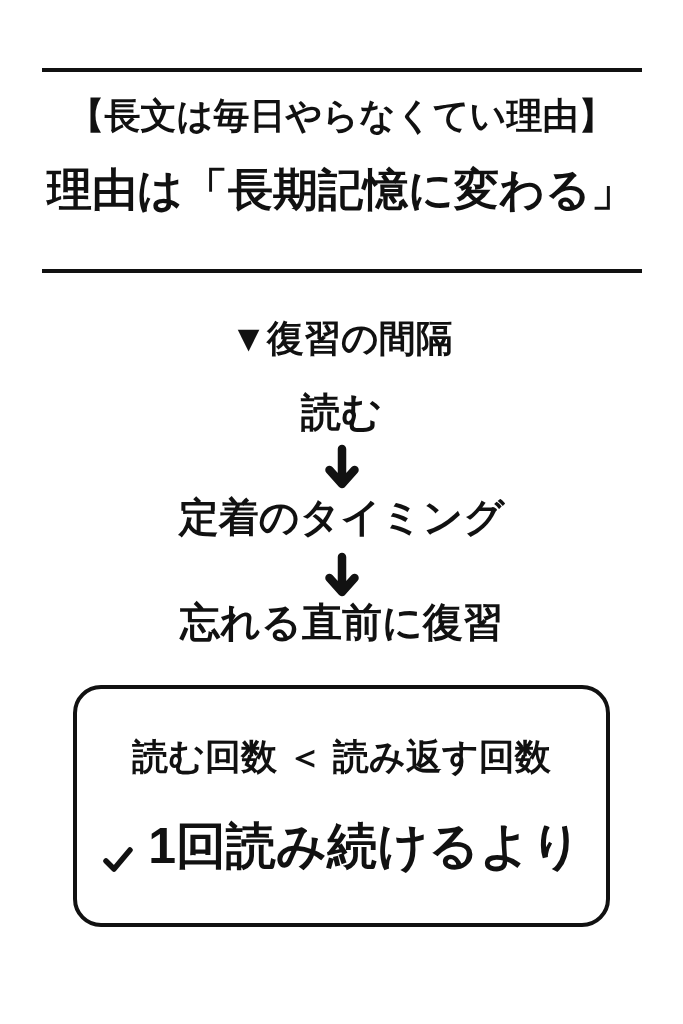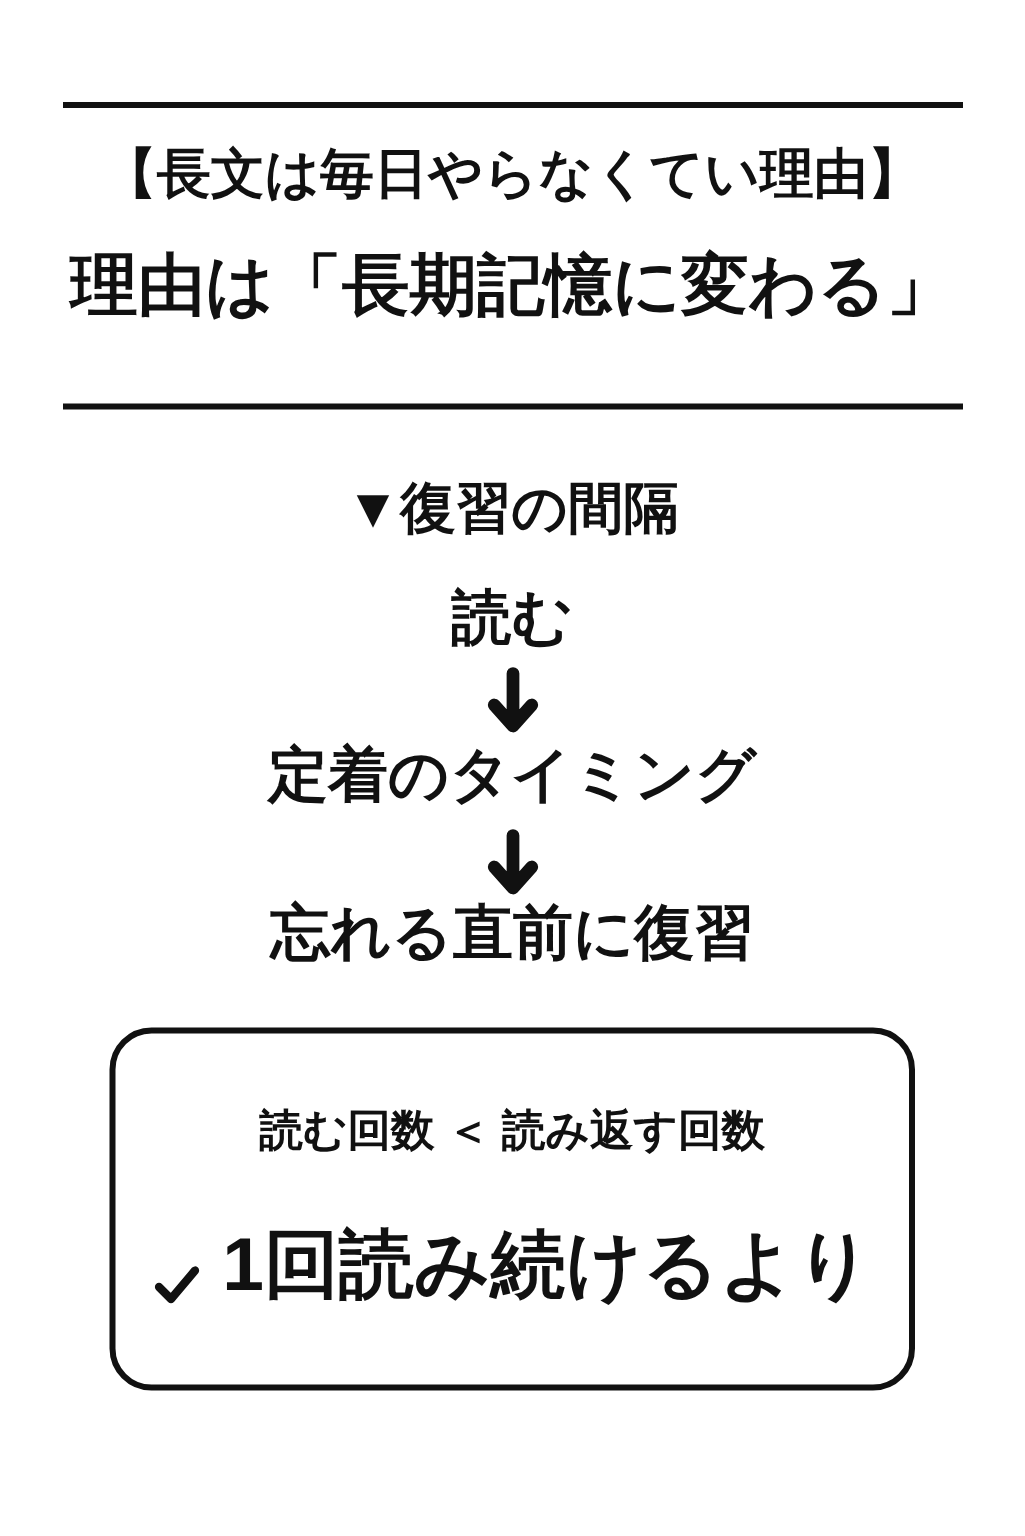--- a/index.html
+++ b/index.html
@@ -56,21 +56,21 @@
     margin-top: 39px;
     width: 537px; height: 242px;
     border: 4px solid #111111;
     border-radius: 28px;
     background: #ffffff;
     display: flex; flex-direction: column;
     justify-content: space-evenly; align-items: center;
     padding: 6px 4px;
   }
   .box-heading {
-    font-size: 29px; font-weight: bold; line-height: 1.15;
+    font-size: 36px; font-weight: bold; line-height: 1.15;
     white-space: nowrap; text-align: right;
   }
   .box-item {
     display: flex; align-items: flex-end; gap: 13px;
     font-size: 50px; font-weight: bold; line-height: 1.15;
     white-space: nowrap;
   }
   .check-icon { flex: none; display: block; }
 </style>
 </head>

